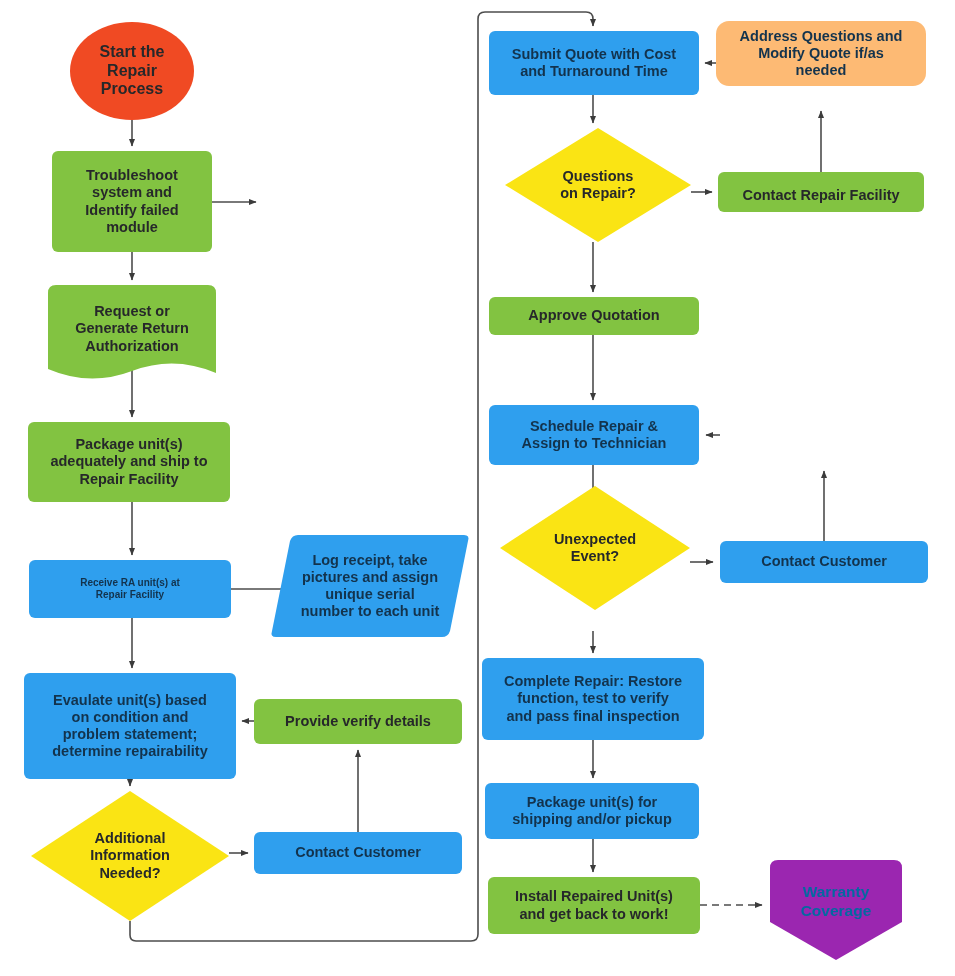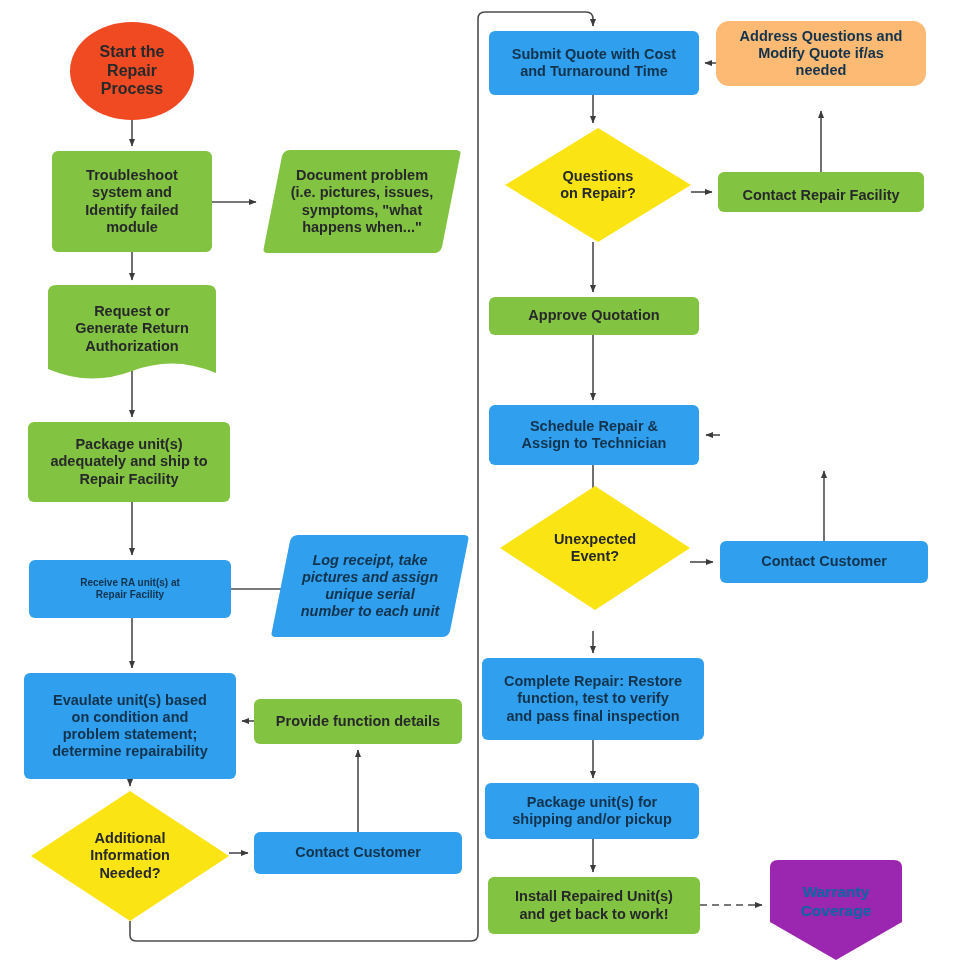--- a/index.html
+++ b/index.html
@@ -161,29 +161,20 @@
 Process</span>
   </div>
 
   <div class="node sh-rect" style="left:52px; top:151px; width:160px; height:101px; background:#82C341;">
     <span class="lbl t-dark" style="font-size:14.5px;">Troubleshoot
 system and
 Identify failed
 module</span>
   </div>
 
-  <div class="node sh-para" style="left:262px; top:150px; width:200px; height:103px;">
-    <svg class="para-bg" viewBox="0 0 200 103" preserveAspectRatio="none">
-      <path d="M20,6 Q22,0 28,0 L194,0 Q200,0 198,6 L180,97 Q178,103 172,103 L6,103 Q0,103 2,97 Z" fill="#82C341"></path>
-    </svg>
-    <span class="lbl t-dark" style="font-size:14.5px;">Document problem
-(i.e. pictures, issues,
-symptoms, "what
-happens when..."</span>
-  </div>
 
   <div class="node sh-doc" style="left:48px; top:285px; width:168px; height:97px;">
     <svg class="doc-bg" viewBox="0 0 168 97" preserveAspectRatio="none">
       <path d="M0,8 Q0,0 8,0 L160,0 Q168,0 168,8 L168,88 Q126,70 84,86 Q42,102 0,84 Z" fill="#82C341"></path>
     </svg>
     <span class="lbl t-dark" style="font-size:14.5px; margin-top:-9px;">Request or
 Generate Return
 Authorization</span>
   </div>
 
@@ -191,39 +182,39 @@
     <span class="lbl t-dark" style="font-size:14.5px;">Package unit(s)
 adequately and ship to
 Repair Facility</span>
   </div>
 
   <div class="node sh-rect" style="left:29px; top:560px; width:202px; height:58px; background:#2F9FEE;">
     <span class="lbl t-navy" style="font-size:10px;">Receive RA unit(s) at
 Repair Facility</span>
   </div>
 
-  <div class="node sh-para" style="left:270px; top:535px; width:200px; height:102px;font-style:italic;">
+  <div class="node sh-para" style="left:270px; top:535px; width:200px; height:102px;">
     <svg class="para-bg" viewBox="0 0 200 102" preserveAspectRatio="none">
       <path d="M20,6 Q22,0 28,0 L194,0 Q200,0 198,6 L180,96 Q178,102 172,102 L6,102 Q0,102 2,96 Z" fill="#2F9FEE"></path>
     </svg>
     <span class="lbl t-navy" style="font-size:14.5px;">Log receipt, take
 pictures and assign
 unique serial
 number to each unit</span>
   </div>
 
   <div class="node sh-rect" style="left:24px; top:673px; width:212px; height:106px; background:#2F9FEE;">
     <span class="lbl t-navy" style="font-size:14.5px;">Evaulate unit(s) based
 on condition and
 problem statement;
 determine repairability</span>
   </div>
 
   <div class="node sh-rect" style="left:254px; top:699px; width:208px; height:45px; background:#82C341;">
-    <span class="lbl t-dark" style="font-size:14.5px;">Provide function details</span>
+    <span class="lbl t-dark" style="font-size:14.5px;">Provide verify details</span>
   </div>
 
   <div class="node sh-diamond" style="left:31px; top:791px; width:198px; height:130px;">
     <svg class="dia-bg" viewBox="0 0 198 130" preserveAspectRatio="none">
       <path d="M99,0 L198,65 L99,130 L0,65 Z" fill="#FAE414"></path>
     </svg>
     <span class="lbl t-dark" style="font-size:14.5px;">Additional
 Information
 Needed?</span>
   </div>

